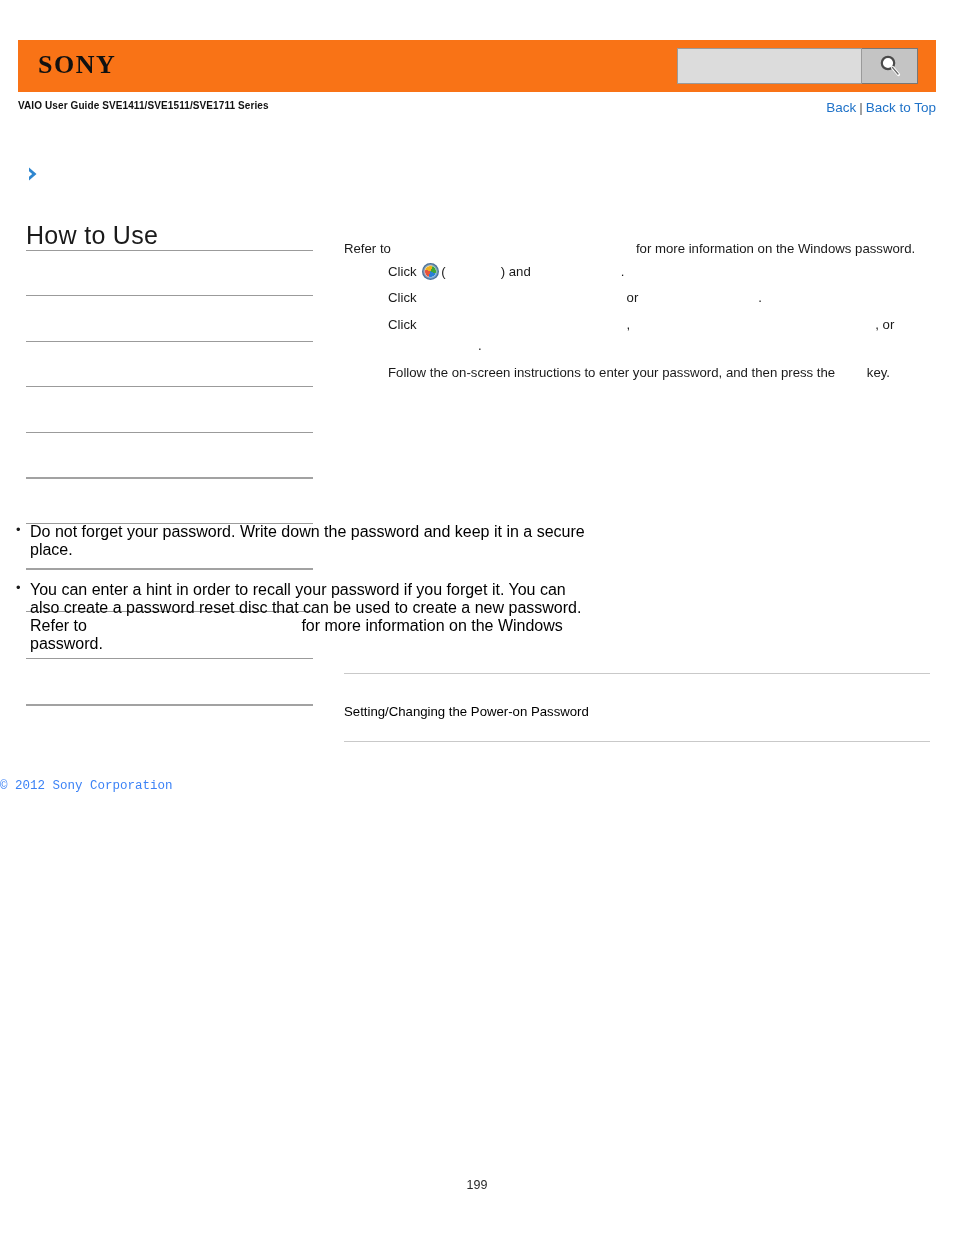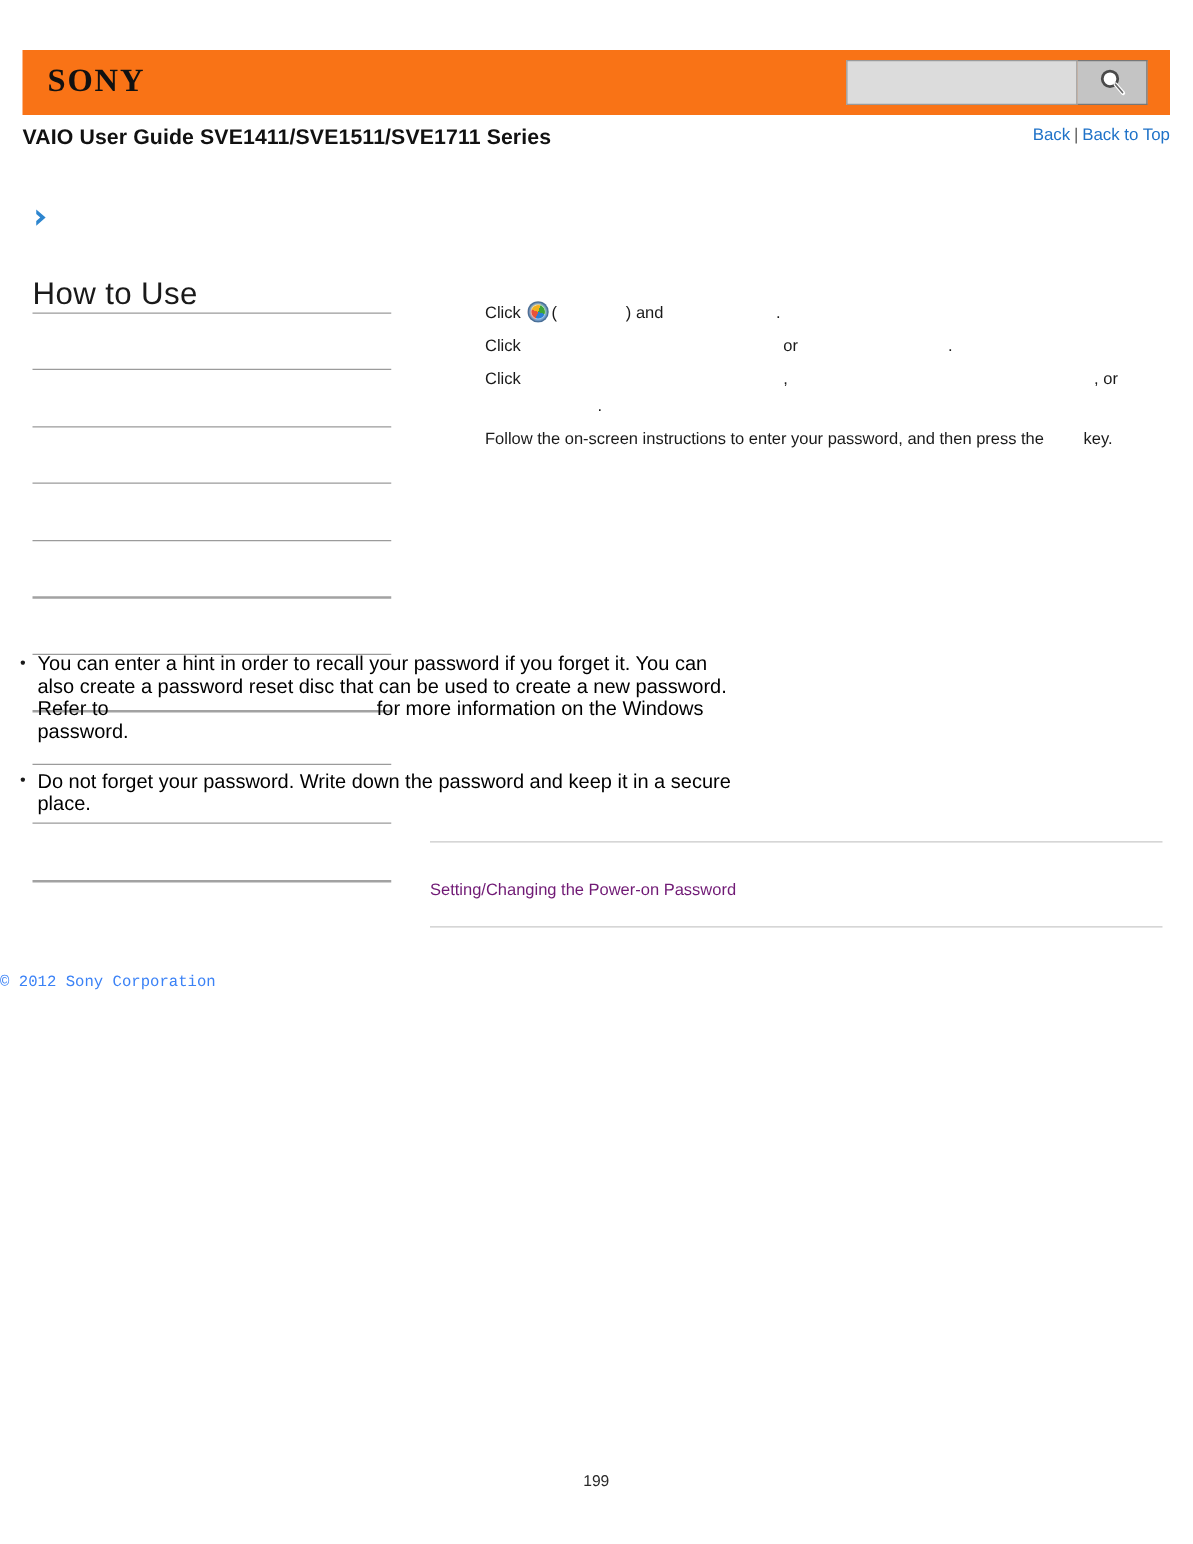--- a/index.html
+++ b/index.html
@@ -78,21 +78,21 @@
     position: absolute;
     left: 18px;
     top: 100px;
     width: 918px;
     height: 22px;
   }
   #doc-title {
     position: absolute;
     left: 0;
     top: 0;
-    font-size: 17px;
+    font-size: 10px;
     font-weight: bold;
     color: #111111;
     letter-spacing: 0.1px;
     white-space: nowrap;
   }
   #header-nav {
     position: absolute;
     right: 0;
     top: 0;
     font-size: 13.5px;
@@ -225,21 +225,21 @@
     width: 586px;
     height: 1px;
     background: #c9c9c9;
   }
 
   #related-link {
     position: absolute;
     left: 344px;
     top: 704px;
     font-size: 13.2px;
-    color: #701a75;
+    color: #000000;
     text-decoration: none;
     cursor: pointer;
   }
 
   #copyright {
     position: absolute;
     left: 0;
     top: 779px;
     font-size: 12.5px;
     color: #3b82f6;
@@ -314,20 +314,21 @@
   <div class="nav-row" style="top:365px;"><span></span></div>
   <div class="nav-row" style="top:410px;"><span></span></div>
   <div class="nav-row" style="top:453px;"><span></span></div>
   <div class="nav-row" style="top:500px;"><span></span></div>
   <div class="nav-row" style="top:546px;"><span></span></div>
 </div>
 
 <div id="content">
 
 
+  <p><span>Refer to</span><span class="gap-huge"></span><span>for more information on the Windows password.</span></p>
 
   <ol id="steps">
 
     <li>
       <span>Click</span>
       <span id="win-orb"></span><span>(</span><span class="gap-sm"></span><span>)</span>
       <span>and</span><span class="gap-md"></span><span>.</span>
     </li>
 
     <li>
@@ -341,26 +342,26 @@
 
     <li style="margin-top:0;">
       <span>Follow the on-screen instructions to enter your password, and then press the</span>
       <span class="gap-xs"></span><span>key.</span>
     </li>
   </ol>
 </div>
 
 <ul id="notes" style="top:523px;">
   <li>
+    <span>Do not forget your password. Write down the password and keep it in a secure place.</span>
+  </li>
+  <li>
     <span>You can enter a hint in order to recall your password if you forget it. You can also create a password reset disc that can be used to create a new password. Refer to</span>
     <span class="gap-xxl"></span><span>for more information on the Windows password.</span>
   </li>
-  <li>
-    <span>Do not forget your password. Write down the password and keep it in a secure place.</span>
-  </li>
 </ul>
 
 <div class="content-rule" style="top:673px;"></div>
 <a id="related-link">Setting/Changing the Power-on Password</a>
 <div class="content-rule" style="top:741px;"></div>
 
 <div id="copyright">© 2012 Sony Corporation</div>
 <div id="page-number">199</div>
 
 </body></html>

